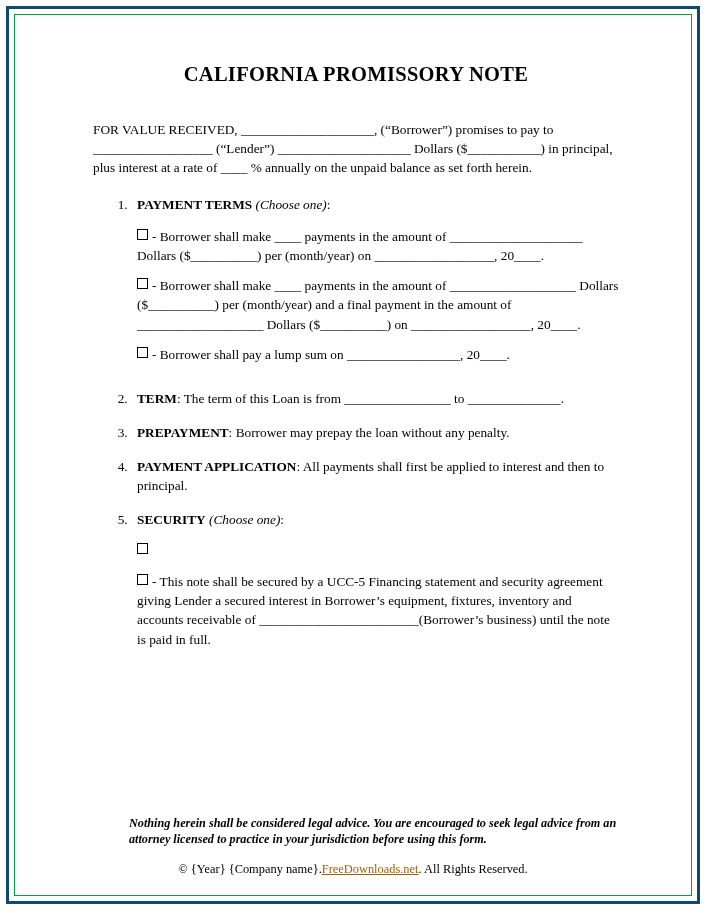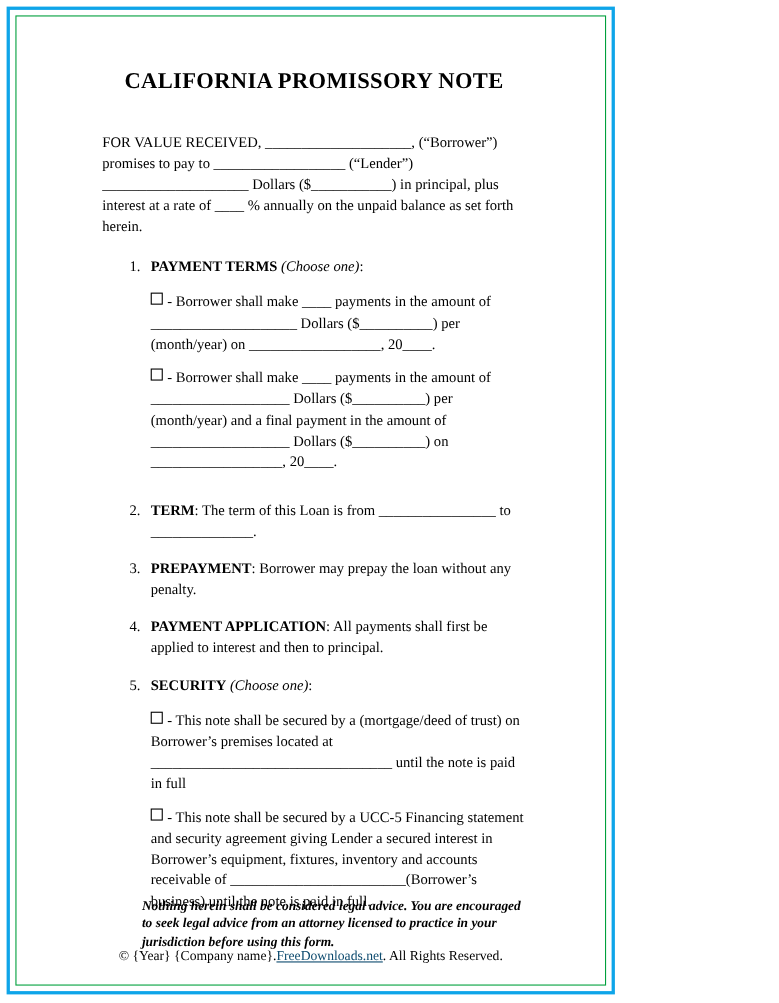--- a/index.html
+++ b/index.html
@@ -10,23 +10,23 @@
   body {
     width: 708px;
     height: 912px;
     font-family: "Liberation Serif", serif;
     color: #000000;
   }
   .page-frame {
     position: absolute;
     left: 6px;
     top: 6px;
-    width: 553px;
+    width: 694px;
     height: 898px;
-    border: 3px solid #0ea5e9;
+    border: 3px solid #0c4a6e;
     box-sizing: border-box;
     background: #ffffff;
   }
   .page-inner {
     position: absolute;
     left: 5px;
     top: 5px;
     right: 5px;
     bottom: 5px;
     border: 1px solid #00a03c;
@@ -105,21 +105,21 @@
   }
   .copyright {
     position: absolute;
     left: 0;
     right: 0;
     top: 847px;
     text-align: center;
     font-size: 12.4px;
   }
   .copyright a {
-    color: #0c4a6e;
+    color: #a16207;
     text-decoration: underline;
   }
 </style>
 </head>
 <body>
 
 <div class="page-frame">
   <div class="page-inner">
     <div class="doc">
 
@@ -132,40 +132,43 @@
         <li>
           <b>PAYMENT TERMS</b>
           <span class="ital">(Choose one)</span><span>:</span>
 
           <div class="opt">
             <span class="box"></span><span>- Borrower shall make ____ payments in the amount of ____________________ Dollars ($__________) per (month/year) on __________________, 20____.</span>
           </div>
           <div class="opt">
             <span class="box"></span><span>- Borrower shall make ____ payments in the amount of ___________________ Dollars ($__________) per (month/year) and a final payment in the amount of ___________________ Dollars ($__________) on __________________, 20____.</span>
           </div>
+          <div class="opt">
+            <span class="box"></span><span>- Borrower shall pay a lump sum on _________________, 20____.</span>
+          </div>
         </li>
 
         <li class="tight" style="margin-top:26px;">
           <b>TERM</b><span>:  The term of this Loan is from ________________ to ______________.</span>
         </li>
 
         <li class="tight">
           <b>PREPAYMENT</b><span>:  Borrower may prepay the loan without any penalty.</span>
         </li>
 
         <li class="tight">
           <b>PAYMENT APPLICATION</b><span>: All payments shall first be applied to interest and then to principal.</span>
         </li>
 
         <li>
           <b>SECURITY</b>
           <span class="ital">(Choose one)</span><span>:</span>
 
           <div class="opt">
-            <span class="box"></span><span>- This note shall be secured by a (mortgage/deed of trust) on Borrower’s premises located at _________________________________ until the note is paid in full</span>
+            <span class="box"></span>
           </div>
           <div class="opt">
             <span class="box"></span><span>- This note shall be secured by a UCC-5 Financing statement and security agreement giving Lender a secured interest in Borrower’s equipment, fixtures, inventory and accounts receivable of ________________________(Borrower’s business) until the note is paid in full.</span>
           </div>
         </li>
 
       </ol>
     </div>
 
     <div class="footer-note">Nothing herein shall be considered legal advice.  You are encouraged to seek legal advice from an attorney licensed to practice in your jurisdiction before using this form.</div>

